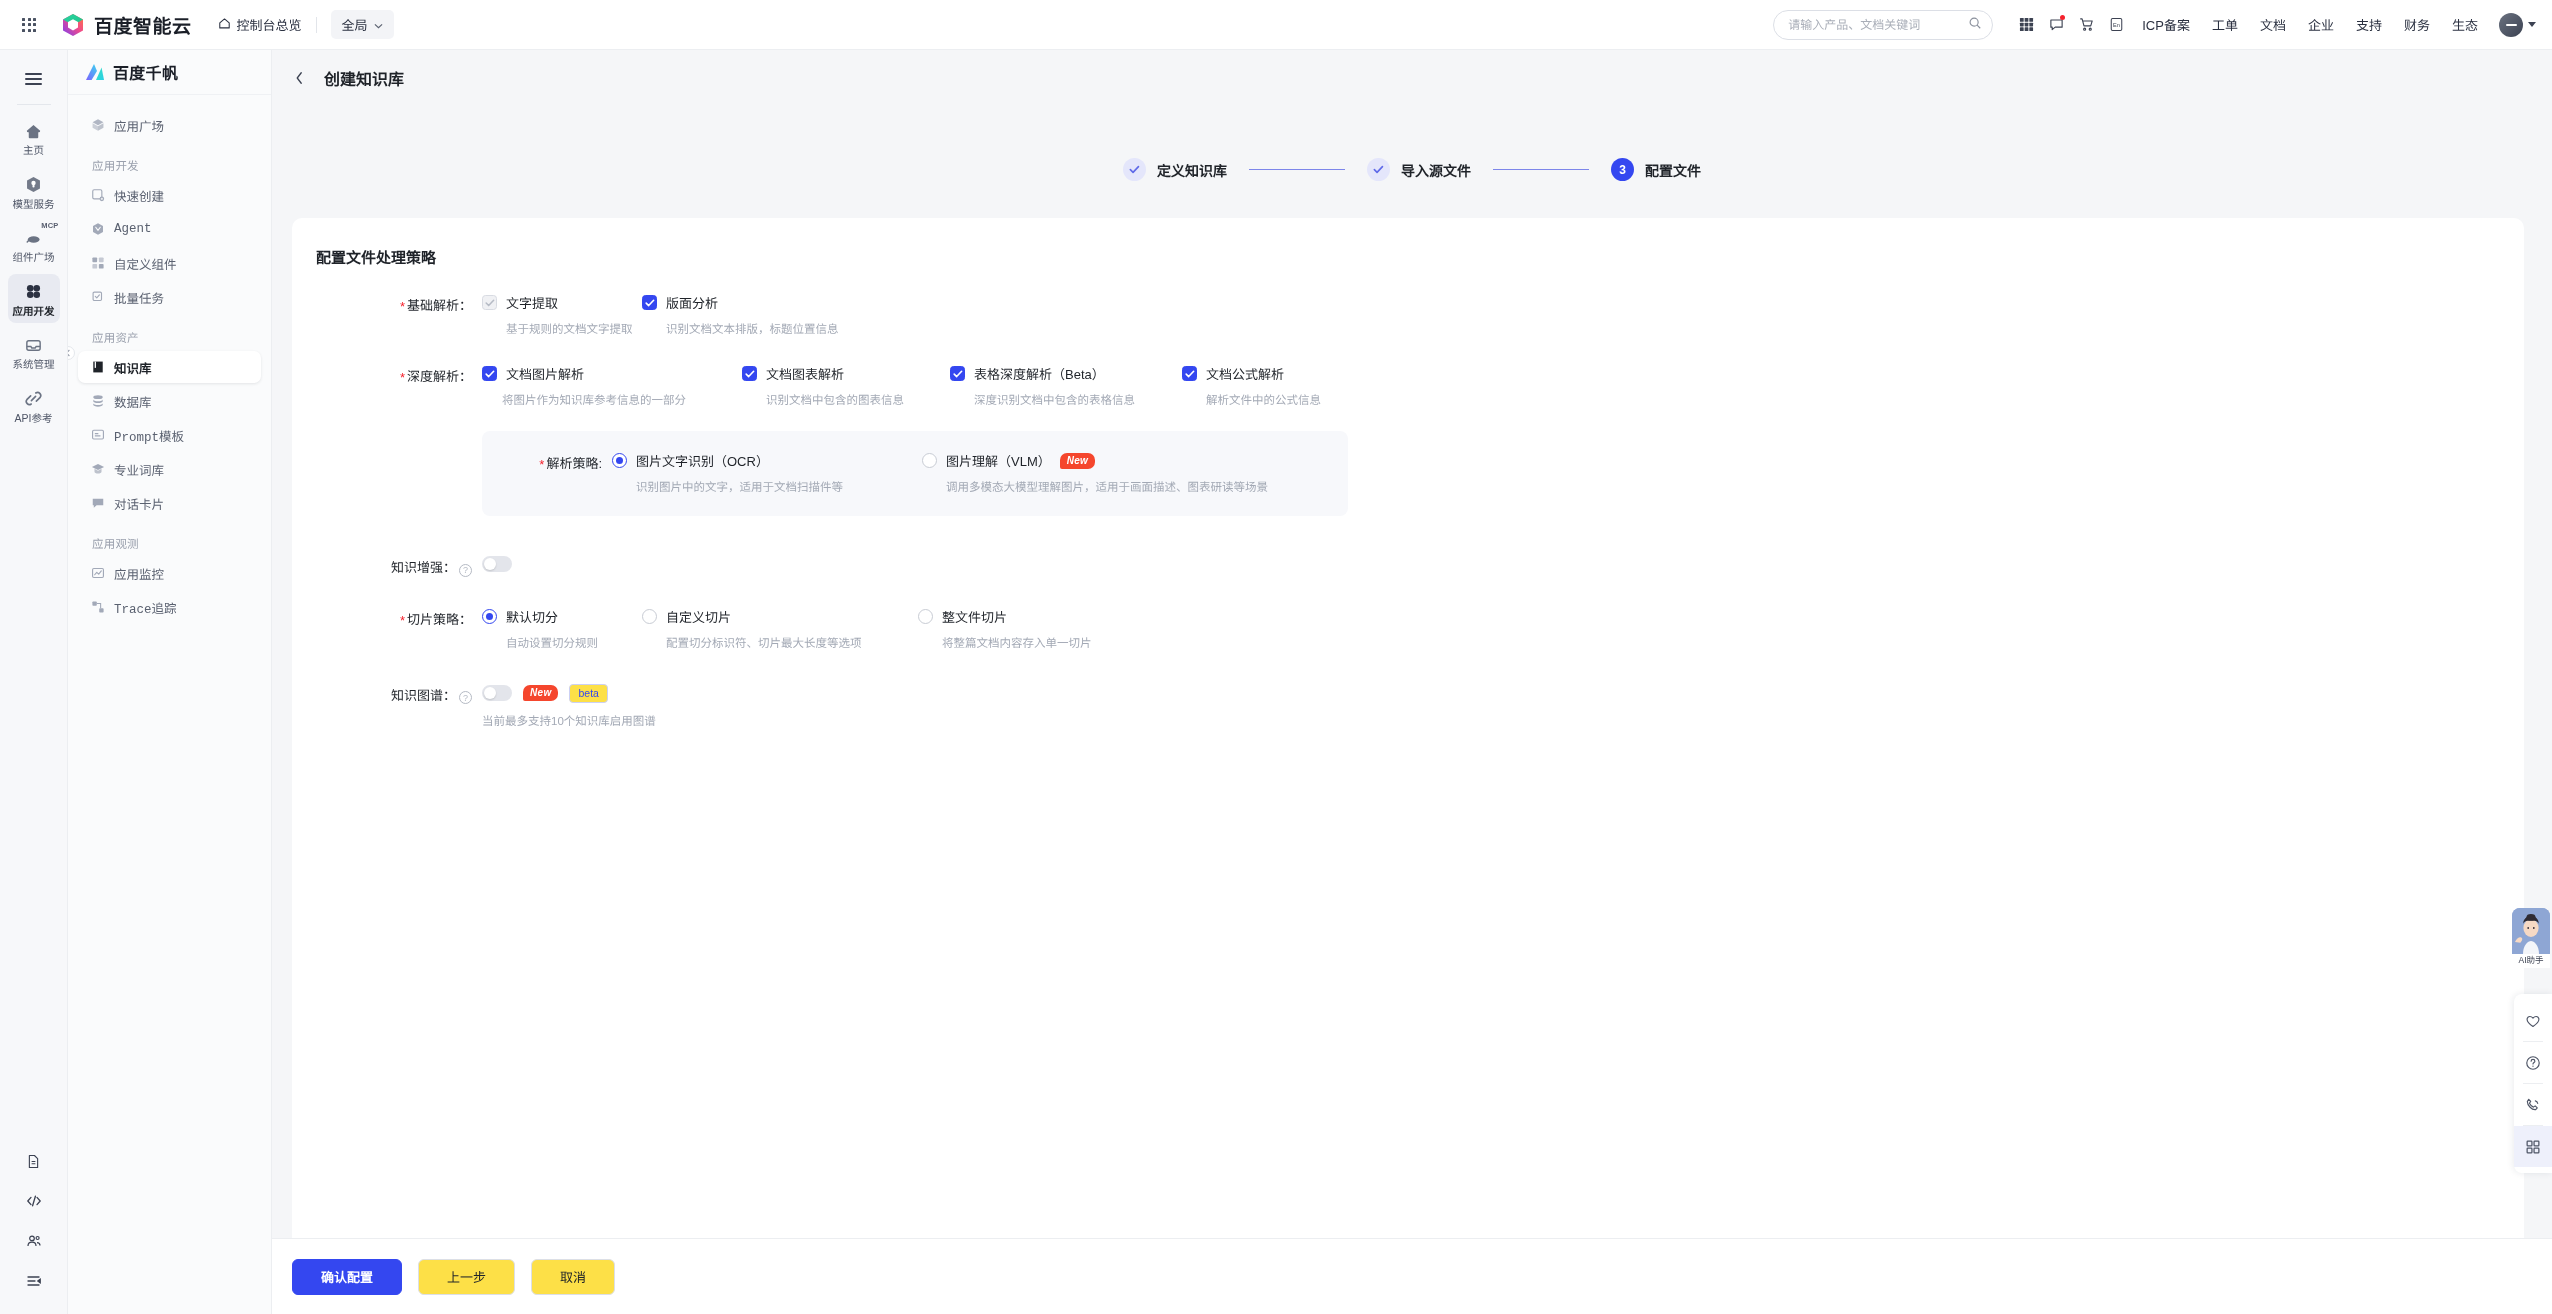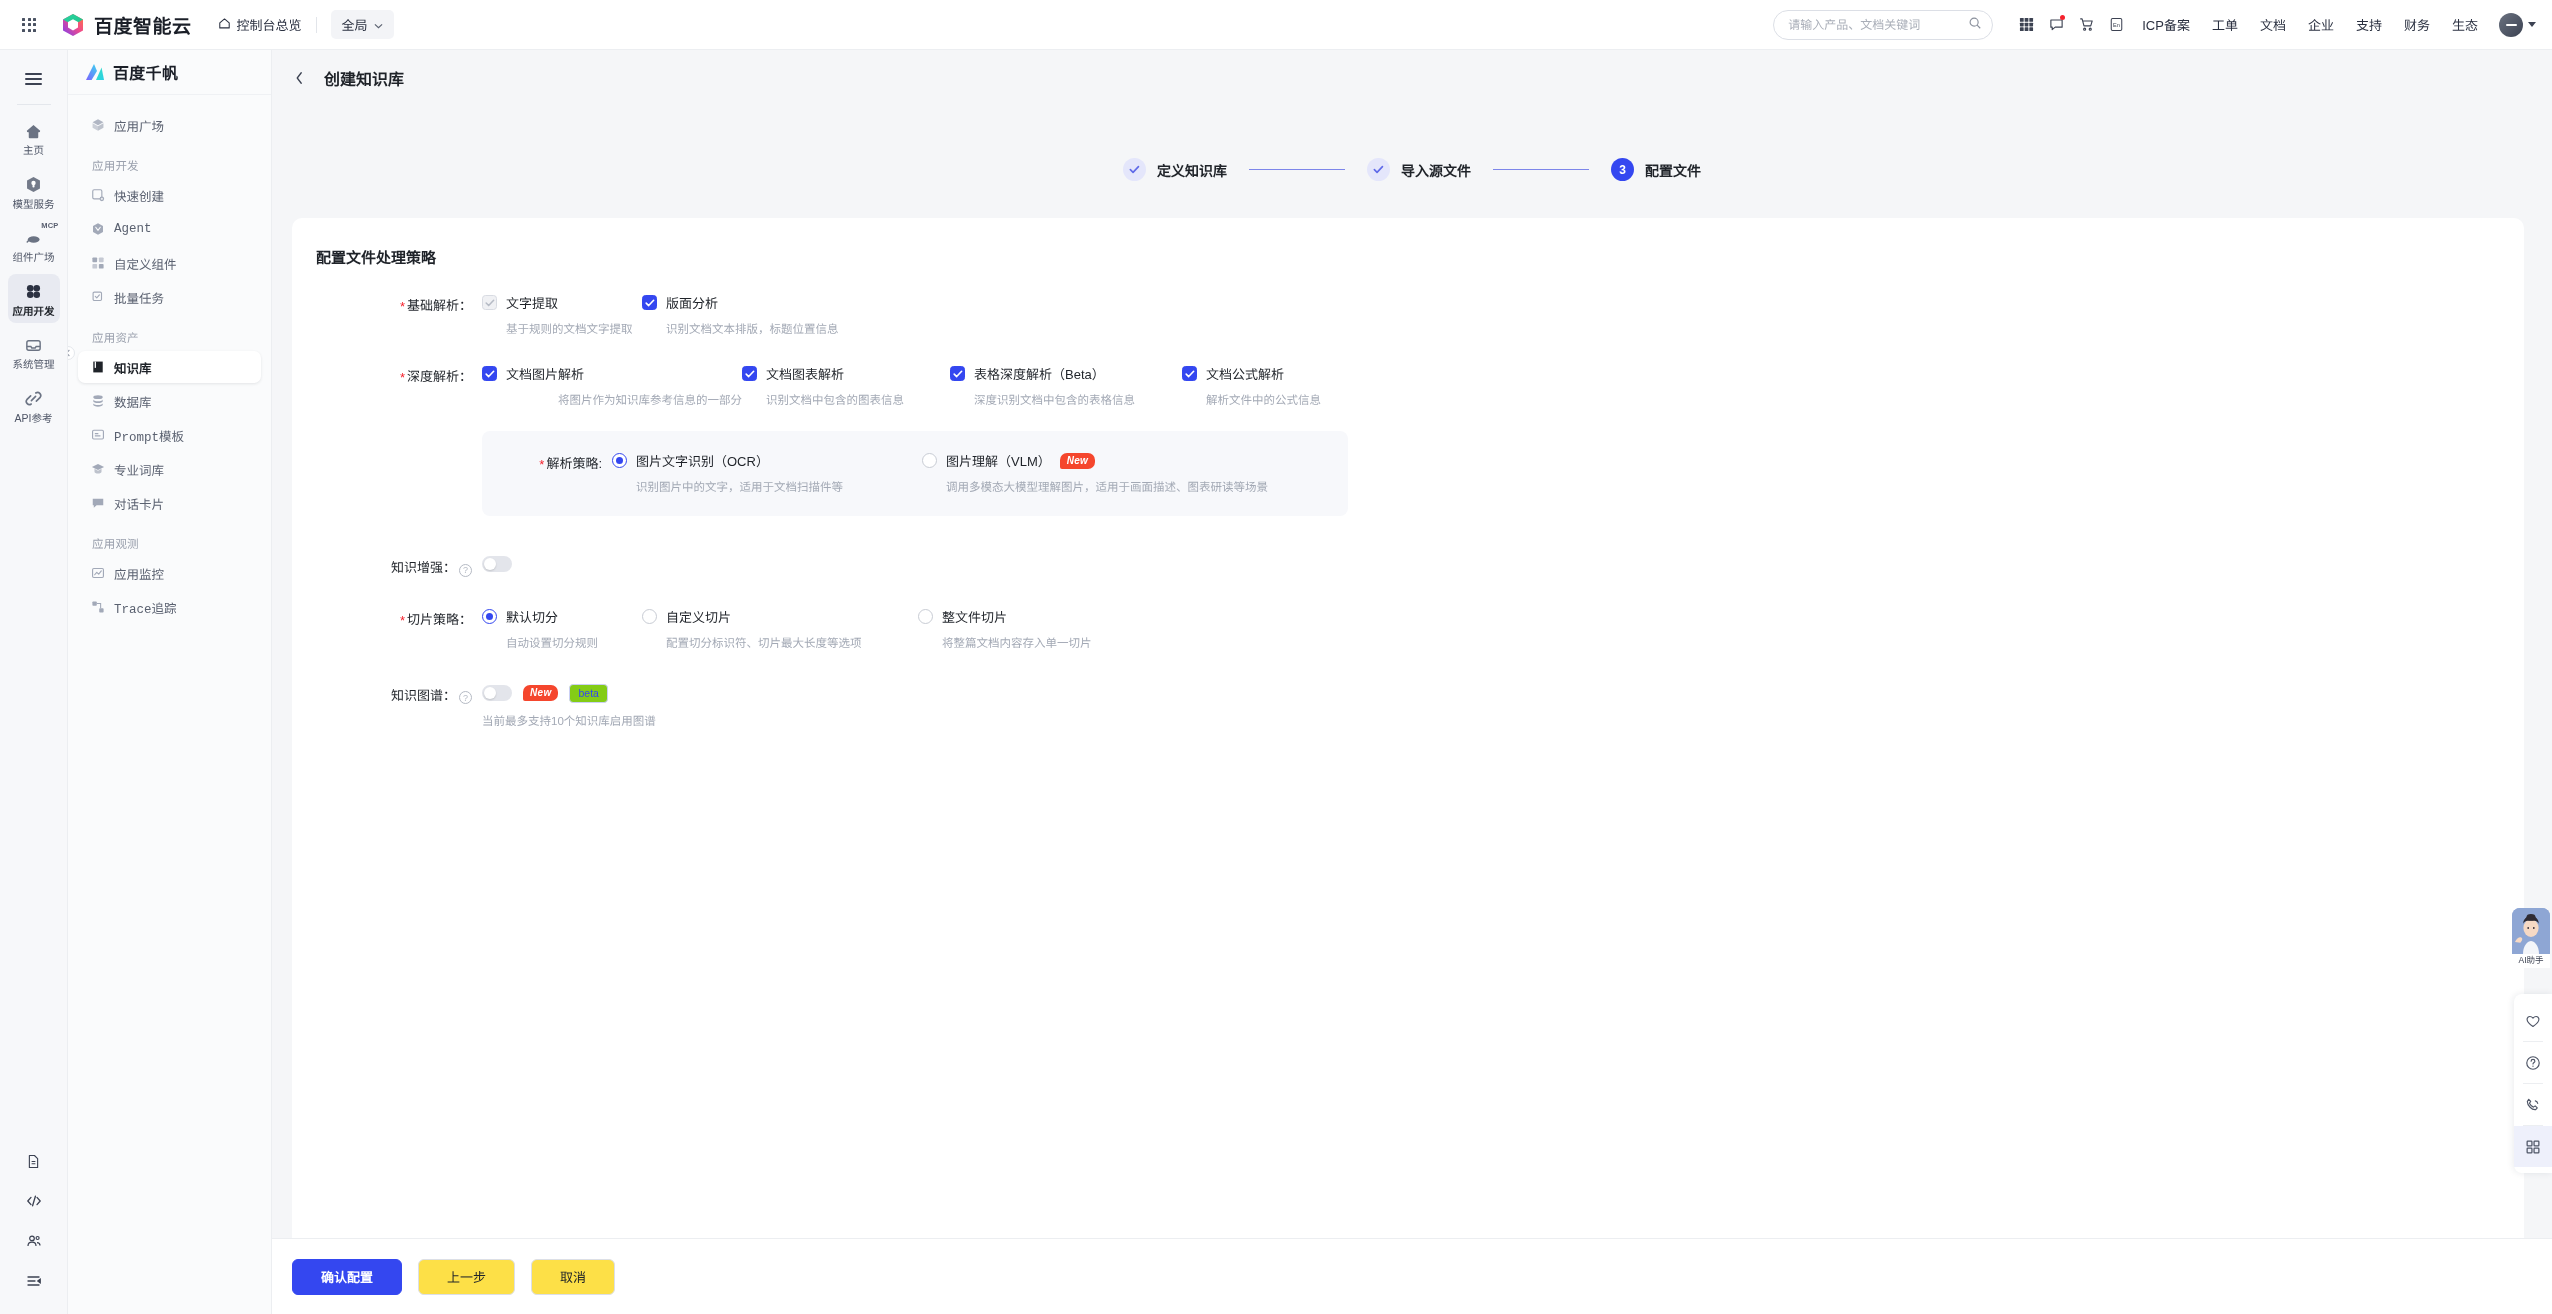--- a/index.html
+++ b/index.html
@@ -218,21 +218,21 @@
 
   
   .badge-new {
     display: inline-flex; align-items: center; justify-content: center;
     background: #f5462d; color: #fff; font-size: 10px; font-weight: 700;
     font-style: italic; padding: 2px 7px; border-radius: 7px 7px 7px 2px;
     letter-spacing: 0.3px; line-height: 1.2;
   }
   .badge-beta {
     display: inline-flex; align-items: center; justify-content: center;
-    border: 1px solid #cbd0f5; color: #3447f0; background: #84cc16;
+    border: 1px solid #cbd0f5; color: #3447f0; background: #fde047;
     font-size: 10.5px; padding: 2px 8px; border-radius: 4px; line-height: 1.3;
   }
 
   
   .toggle {
     width: 30px; height: 16px; border-radius: 8px; background: #e3e5eb;
     position: relative; cursor: pointer; flex: 0 0 30px;
   }
   .toggle i {
     position: absolute; top: 2px; left: 2px; width: 12px; height: 12px;
@@ -743,21 +743,21 @@
             <div class="opt-row">
               <div class="opt" style="width:260px;">
                 <div class="opt-head">
                   <span class="cbx checked">
                     <svg width="10" height="8" viewBox="0 0 11 9" fill="none" stroke="#fff" stroke-width="1.8" stroke-linecap="round" stroke-linejoin="round">
                         <path d="M1.2 4.6 L4 7.4 L9.6 1.4"></path>
                       </svg>
                   </span>
                   <span class="opt-text">文档图片解析</span>
                 </div>
-                <div class="opt-desc" style="margin-left:32px;text-align:right;">将图片作为知识库参考信息的一部分</div>
+                <div class="opt-desc" style="margin-left:20px;">将图片作为知识库参考信息的一部分</div>
               </div>
               <div class="opt" style="width:208px;">
                 <div class="opt-head">
                   <span class="cbx checked">
                     <svg width="10" height="8" viewBox="0 0 11 9" fill="none" stroke="#fff" stroke-width="1.8" stroke-linecap="round" stroke-linejoin="round">
                         <path d="M1.2 4.6 L4 7.4 L9.6 1.4"></path>
                       </svg>
                   </span>
                   <span class="opt-text">文档图表解析</span>
                 </div>

